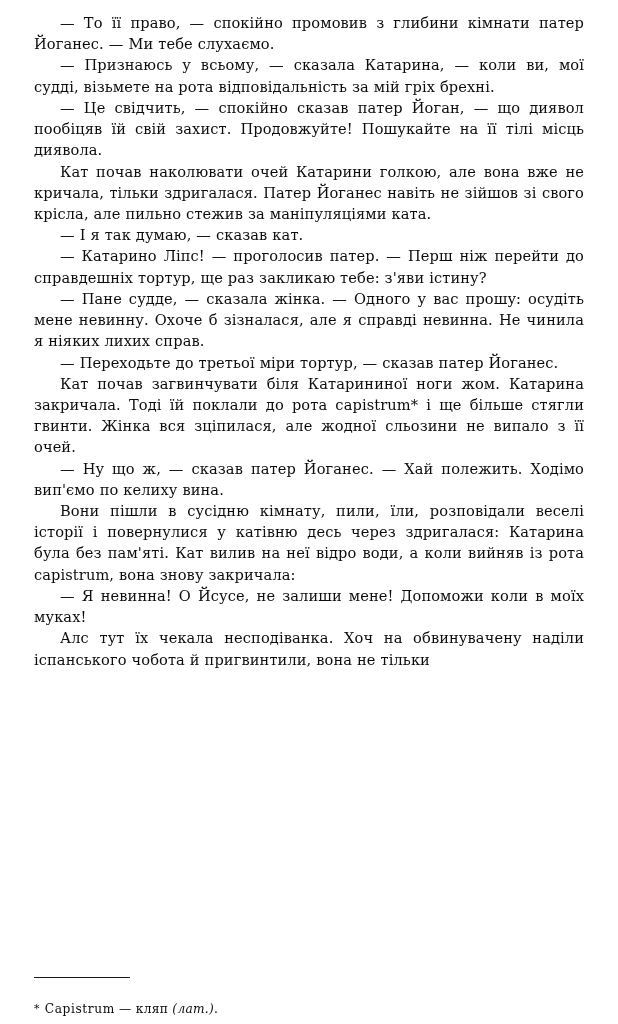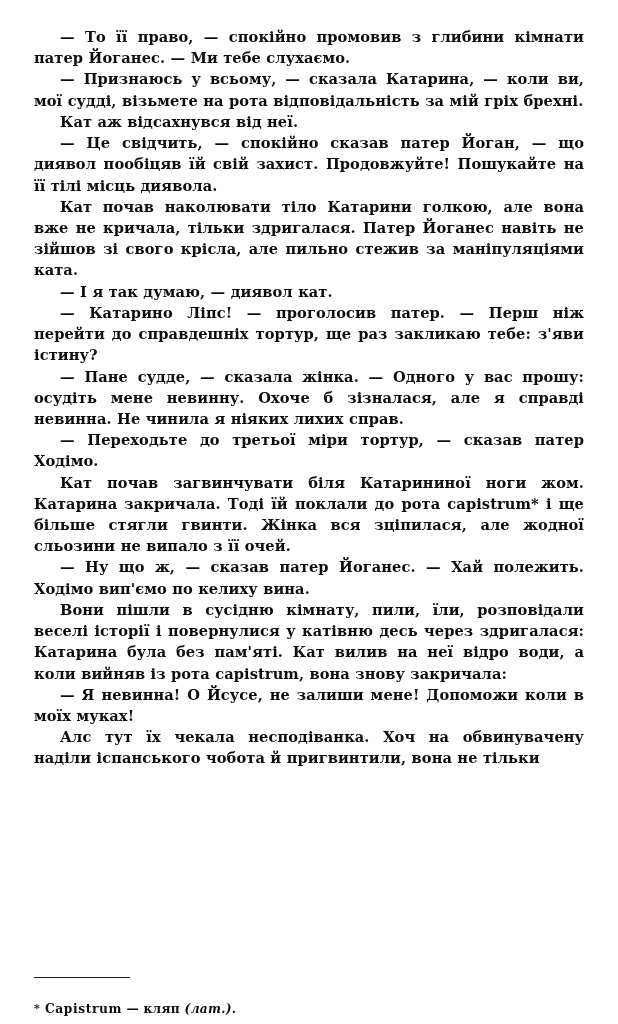--- a/index.html
+++ b/index.html
@@ -12,22 +12,21 @@
     height: 1024px;
     overflow: hidden;
     font-family: "DejaVu Serif", "Liberation Serif", serif;
     color: #0d0d0d;
   }
   .page {
     position: relative;
     width: 618px;
     height: 1024px;
     box-sizing: border-box;
-    padding: 26px 34px 0 34px;
-    font-weight: bold;
+    padding: 12px 34px 0 34px;
   }
   .body-text {
     font-size: 14.6px;
     line-height: 1.455;
     text-align: justify;
     text-justify: inter-word;
     letter-spacing: 0.1px;
     word-spacing: 0.2px;
   }
   .body-text p {
@@ -66,27 +65,26 @@
   }
 </style>
 </head>
 <body>
 
 <div class="page">
 
   <div class="body-text">
     <p>— То її право, — спокійно промовив з глибини кімнати патер Йоганес. — Ми тебе слухаємо.</p>
     <p>— Признаюсь у всьому, — сказала Катарина, — коли ви, мої судді, візьмете на рота відповідальність за мій гріх брехні.</p>
-    <p>Кат аж відсахнувся від неї.</p>
     <p>— Це свідчить, — спокійно сказав патер Йоган, — що диявол пообіцяв їй свій захист. Продовжуйте! Пошукайте на її тілі місць диявола.</p>
-    <p>Кат почав наколювати тіло Катарини голкою, але вона вже не кричала, тільки здригалася. Патер Йоганес навіть не зійшов зі свого крісла, але пильно стежив за маніпуляціями ката.</p>
-    <p>— І я так думаю, — диявол кат.</p>
+    <p>Кат почав наколювати очей Катарини голкою, але вона вже не кричала, тільки здригалася. Патер Йоганес навіть не зійшов зі свого крісла, але пильно стежив за маніпуляціями ката.</p>
+    <p>— І я так думаю, — сказав кат.</p>
     <p>— Катарино Ліпс! — проголосив патер. — Перш ніж перейти до справдешніх тортур, ще раз закликаю тебе: з'яви істину?</p>
     <p>— Пане судде, — сказала жінка. — Одного у вас прошу: осудіть мене невинну. Охоче б зізналася, але я справді невинна. Не чинила я ніяких лихих справ.</p>
-    <p>— Переходьте до третьої міри тортур, — сказав патер Ходімо.</p>
+    <p>— Переходьте до третьої міри тортур, — сказав патер Йоганес.</p>
     <p>Кат почав загвинчувати біля Катарининої ноги жом. Катарина закричала. Тоді їй поклали до рота capistrum* і ще більше стягли гвинти. Жінка вся зціпилася, але жодної сльозини не випало з її очей.</p>
     <p>— Ну що ж, — сказав патер Йоганес. — Хай полежить. Ходімо вип'ємо по келиху вина.</p>
     <p>Вони пішли в сусідню кімнату, пили, їли, розповідали веселі історії і повернулися у катівню десь через здригалася: Катарина була без пам'яті. Кат вилив на неї відро води, а коли вийняв із рота capistrum, вона знову закричала:</p>
     <p>— Я невинна! О Йсусе, не залиши мене! Допоможи коли в моїх муках!</p>
     <p>Алс тут їх чекала несподіванка. Хоч на обвинувачену наділи іспанського чобота й пригвинтили, вона не тільки</p>
   </div>
 
   <div class="footnote-wrap">
     <div class="footnote-rule"></div>
     <div class="footnote">

